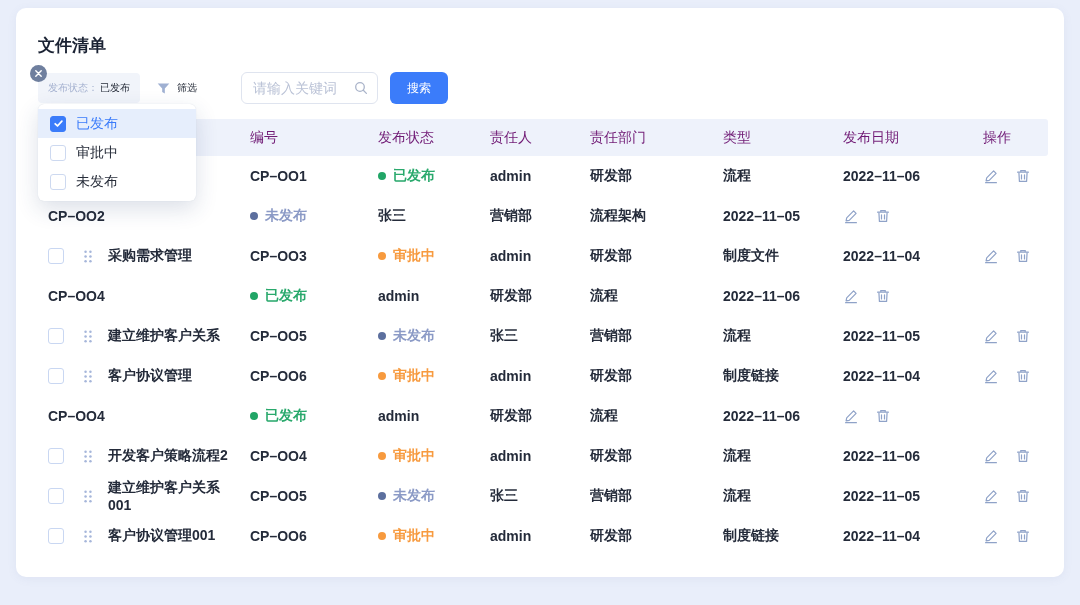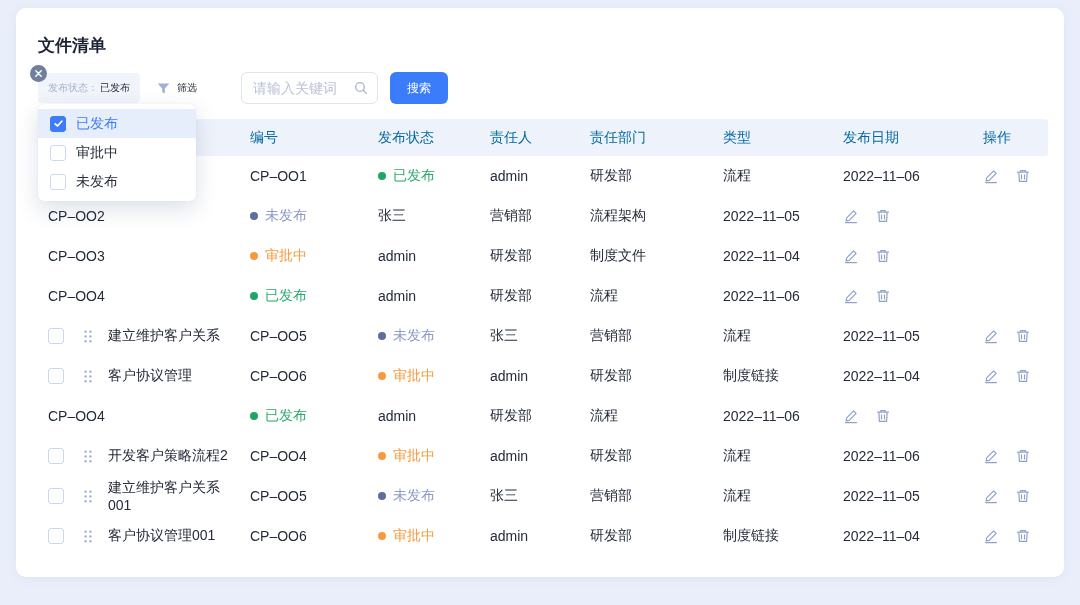--- a/index.html
+++ b/index.html
@@ -38,23 +38,23 @@
   .opt.sel { background:#e6eefc; color:#3b7cfa; }
   .dcb { width:16px; height:16px; border-radius:3px; border:1px solid #cdd9f0; background:#fff;
          display:flex; align-items:center; justify-content:center; flex:0 0 auto; }
   .dcb.on { background:#3b7cfa; border-color:#3b7cfa; }
 
   
   .table { margin:15px 16px 0 22px; }
   .thead-row, .tr { display:grid; grid-template-columns:202px 128px 112px 100px 133px 122px 140px 73px;
                     align-items:center; }
   .thead-row { height:37px; background:#eef2fb; border-radius:3px; }
-  .th { padding-left:10px; font-size:14px; color:#0369a1; font-weight:500; }
+  .th { padding-left:10px; font-size:14px; color:#701a75; font-weight:500; }
   .th:nth-child(7), .th:nth-child(8) { padding-left:8px; }
-  .tr { height:40px; }
+  .tr { height:40px;font-weight:bold; }
   .td { padding-left:10px; font-size:14px; color:#242b3a; }
   .td:nth-child(7), .td:nth-child(8) { padding-left:8px; }
   .td-name { display:flex; align-items:center; }
   .cb { width:16px; height:16px; border:1px solid #c9d7f2; border-radius:3px; background:#fff;
         margin-right:18px; flex:0 0 auto; cursor:pointer; }
   .drag { color:#a6b6da; margin-right:14px; display:flex; cursor:grab; }
   .st { display:flex; align-items:center; gap:7px; }
   .dot { width:8px; height:8px; border-radius:50%; flex:0 0 auto; }
   .ops { display:flex; align-items:center; gap:16px; }
   .op { color:#8fa2c8; display:flex; cursor:pointer; }
@@ -178,20 +178,34 @@
                 <svg width="16" height="16" viewBox="0 0 16 16" fill="none" stroke="currentColor" stroke-width="1.2">
                   <path d="M2.6 4.2h10.8" stroke-linecap="round"></path>
                   <path d="M5.8 4V2.7h4.4V4"></path>
                   <path d="M3.9 4.4l.5 9h7.2l.5-9" stroke-linejoin="round"></path>
                   <path d="M6.5 6.9v4M9.5 6.9v4" stroke-linecap="round"></path>
                 </svg>
               </span>
             </div>
           </div>
           <div class="tr">
+            <div class="td td-name">
+              <span class="cb"></span>
+              <span class="drag">
+                <svg width="12" height="15" viewBox="0 0 12 16" fill="currentColor">
+                  <circle cx="3.4" cy="3" r="1.35"></circle>
+                  <circle cx="8.6" cy="3" r="1.35"></circle>
+                  <circle cx="3.4" cy="8" r="1.35"></circle>
+                  <circle cx="8.6" cy="8" r="1.35"></circle>
+                  <circle cx="3.4" cy="13" r="1.35"></circle>
+                  <circle cx="8.6" cy="13" r="1.35"></circle>
+                </svg>
+              </span>
+              <span>采购需求管理</span>
+            </div>
             <div class="td">CP–OO3</div>
             <div class="td">
               <span class="st">
                 <span class="dot" style="background: rgb(247, 154, 62);"></span>
                 <span style="color: rgb(247, 154, 62);">审批中</span>
               </span>
             </div>
             <div class="td">admin</div>
             <div class="td">研发部</div>
             <div class="td">制度文件</div>

